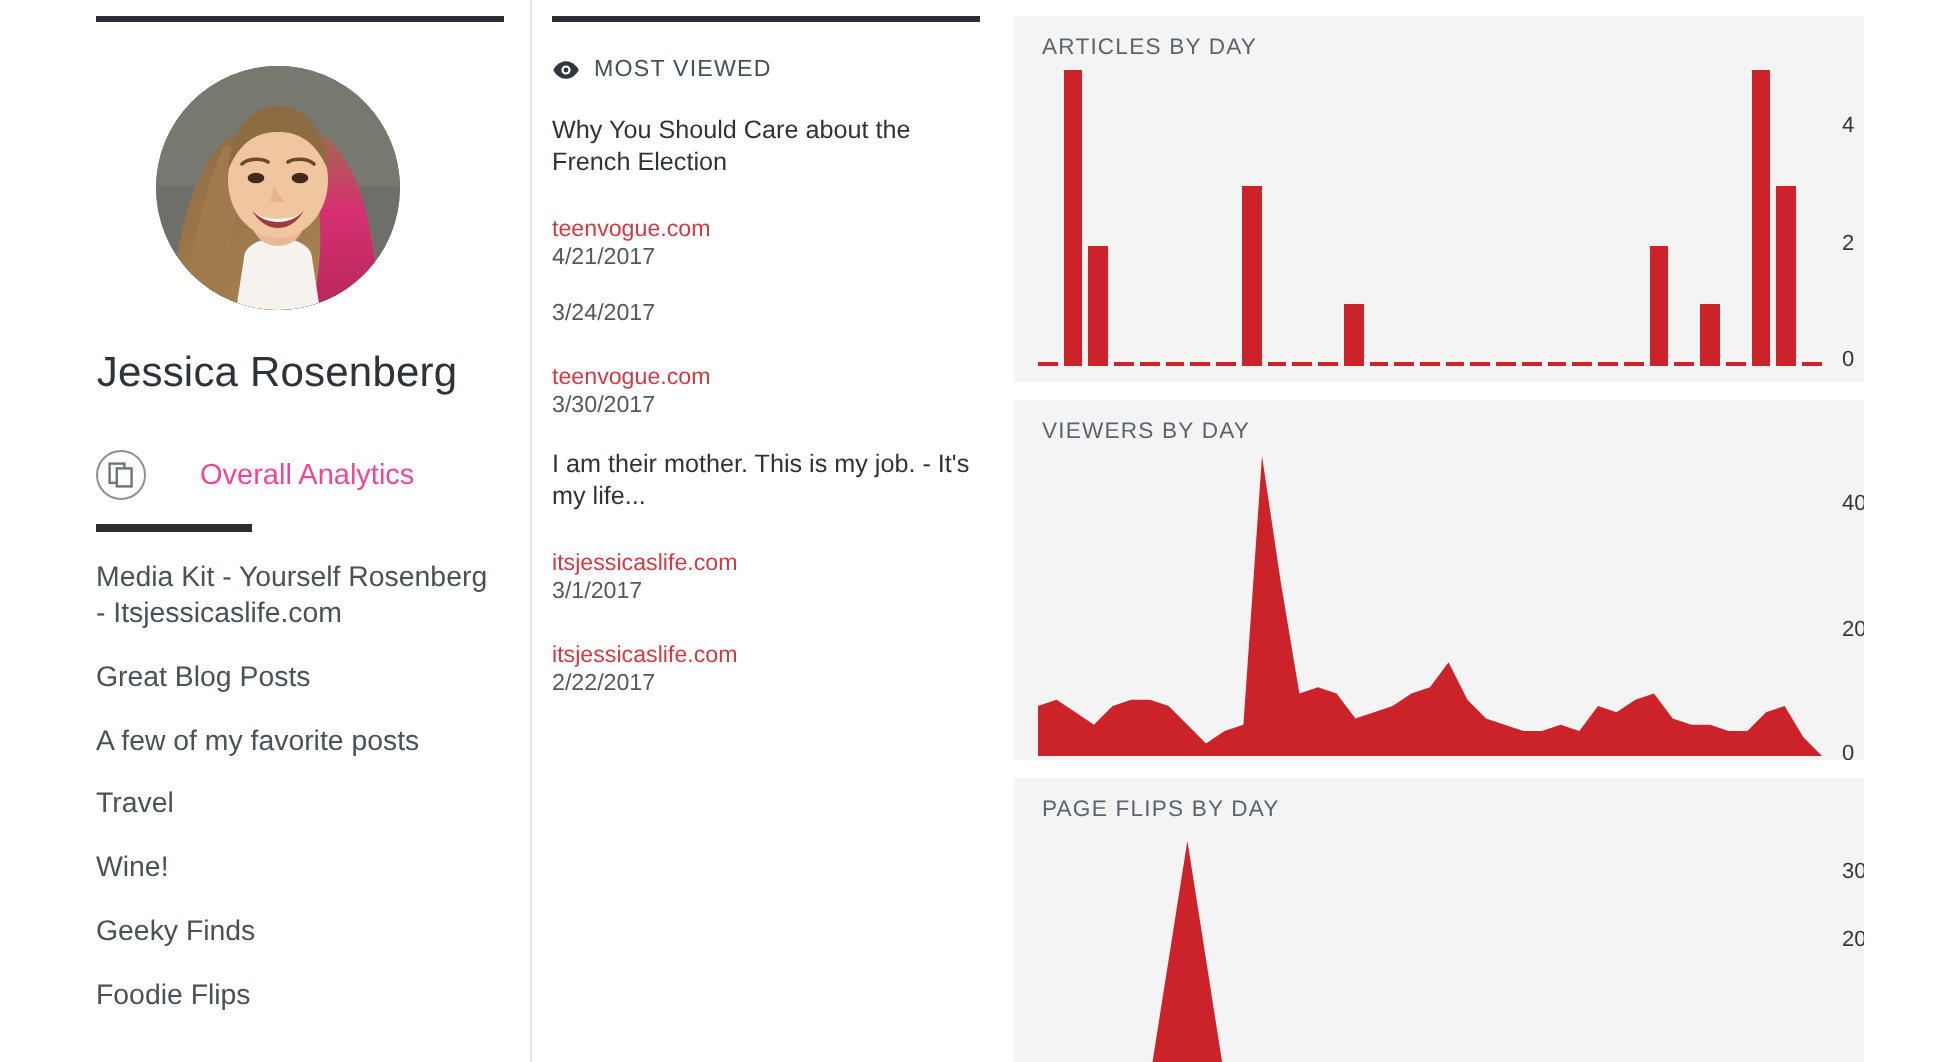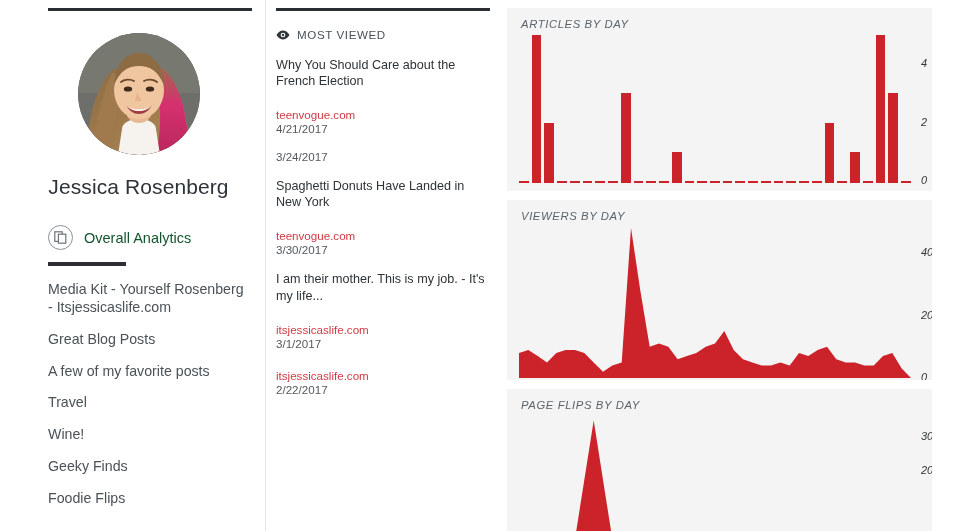--- a/index.html
+++ b/index.html
@@ -37,21 +37,21 @@
     display: flex; align-items: center; gap: 11px;
     margin-top: 26px; padding-left: 18px;
   }
   .circ-icon {
     width: 25px; height: 25px; border-radius: 50%;
     border: 1.4px solid #8b9196;
     display: flex; align-items: center; justify-content: center;
     flex: 0 0 25px;
   }
   .circ-icon svg { display:block; }
-  .analytics-label { font-size: 14.5px; color: #14532d; }
+  .analytics-label { font-size: 14.5px; color: #ec4899; margin-left: 16px; }
   .underline {
     width: 78px; height: 3.5px; background: #2b2f33;
     margin: 12px 0 14px 18px;
   }
   .nav-list { list-style: none; padding-left: 18px; }
   .nav-list li {
     font-size: 14.2px; color: #4a5258;
     line-height: 1.32; margin-bottom: 13px;
     cursor: pointer;
   }
@@ -83,21 +83,21 @@
   .article-date { font-size: 11.6px; color: #53595e; margin-top: 1px; }
 
   
   .rightcol {
     flex: 1 1 auto; height: 531px;
     padding: 8px 46px 0 8px;
     position: relative;
   }
   .panel {
     background: #f4f4f4; position: relative;
-    margin-bottom: 9px; overflow: hidden; font-style: italic;
+    margin-bottom: 9px; overflow: hidden;
   }
   .panel-title {
     position: absolute; left: 14px; top: 10px;
     font-size: 11.3px; letter-spacing: .6px;
     color: #5b646c; text-transform: uppercase;
     z-index: 3;
   }
   .ax-label {
     position: absolute; font-size: 11px;
     color: #31373d; text-align: left;
@@ -195,21 +195,20 @@
 
     <div class="article">
       <div class="article-title">Why You Should Care about the French Election</div>
       <div class="article-src">teenvogue.com</div>
       <div class="article-date">4/21/2017</div>
     </div>
     <div class="article">
       <div class="article-date">3/24/2017</div>
     </div>
     <div class="article">
-      <div class="article-title">Spaghetti Donuts Have Landed in New York</div>
       <div class="article-src">teenvogue.com</div>
       <div class="article-date">3/30/2017</div>
     </div>
     <div class="article">
       <div class="article-title">I am their mother. This is my job. - It's my life...</div>
       <div class="article-src">itsjessicaslife.com</div>
       <div class="article-date">3/1/2017</div>
     </div>
     <div class="article">
       <div class="article-src">itsjessicaslife.com</div>

